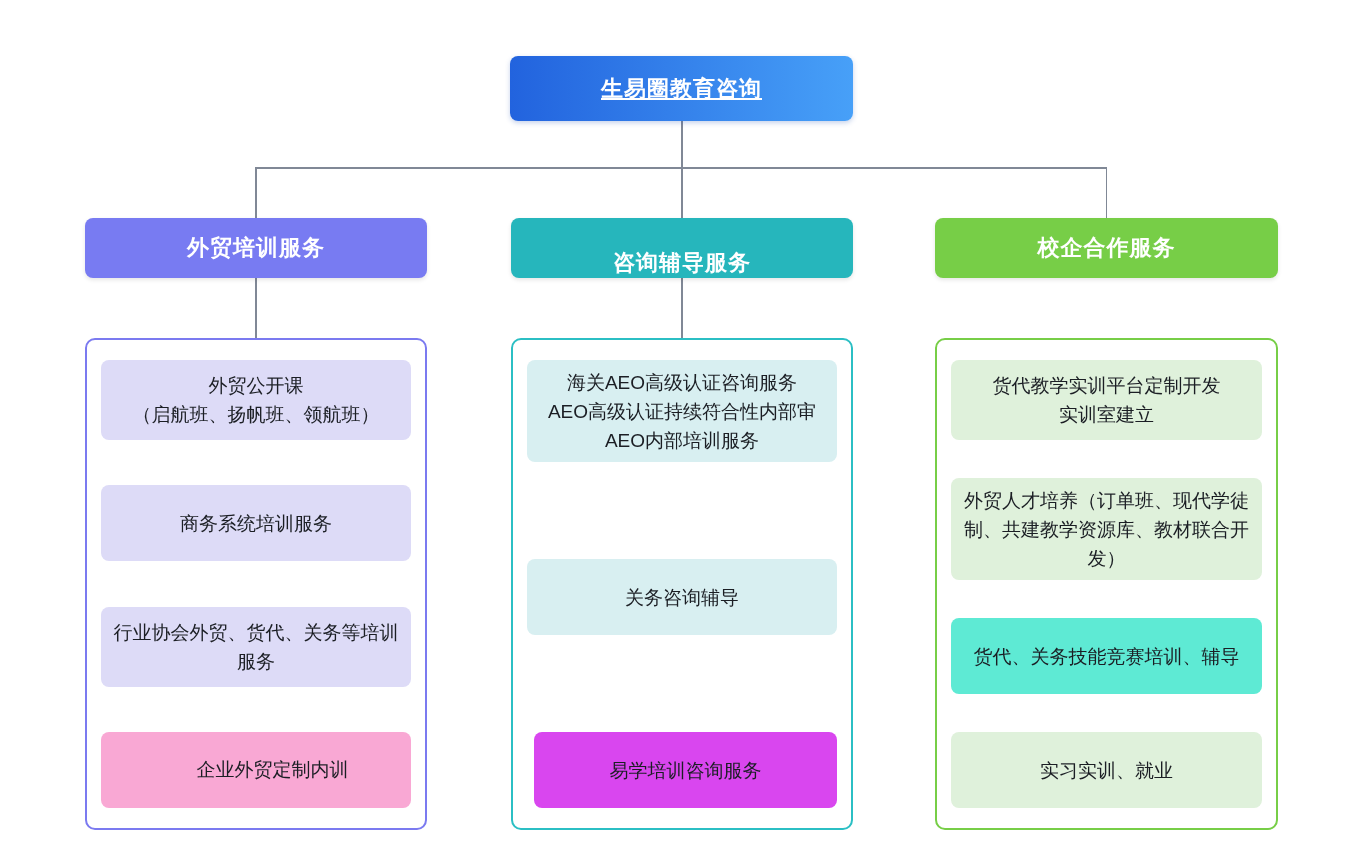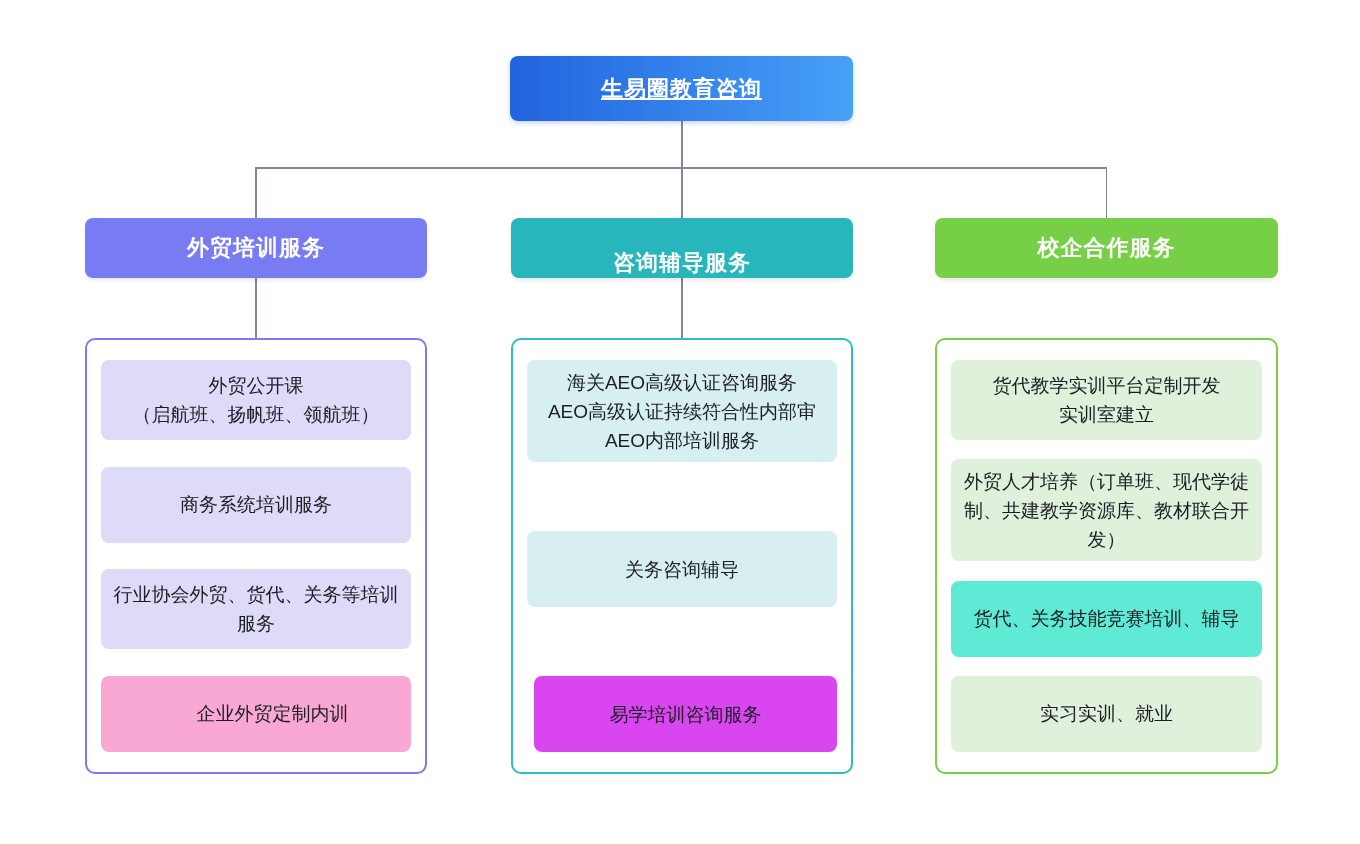--- a/index.html
+++ b/index.html
@@ -38,21 +38,21 @@
     letter-spacing: 1px;
     box-shadow: 0 2px 4px rgba(0, 0, 0, 0.10);
   }
   .bh-0 { left: 85px; }
   .bh-1 { left: 511px; align-items: flex-end; }
   .bh-2 { left: 935px; width: 343px; }
 
   
   .branch-container {
     position: absolute;
-    top: 338px; height: 436px; width: 342px;
+    top: 338px; height: 492px; width: 342px;
     background: #ffffff;
     border: 2px solid #999;
     border-radius: 10px;
     padding: 20px 14px;
     display: flex; flex-direction: column;
     justify-content: space-between;
   }
   .bc-0 { left: 85px; }
   .bc-1 { left: 511px; }
   .bc-2 { left: 935px; width: 343px; }

